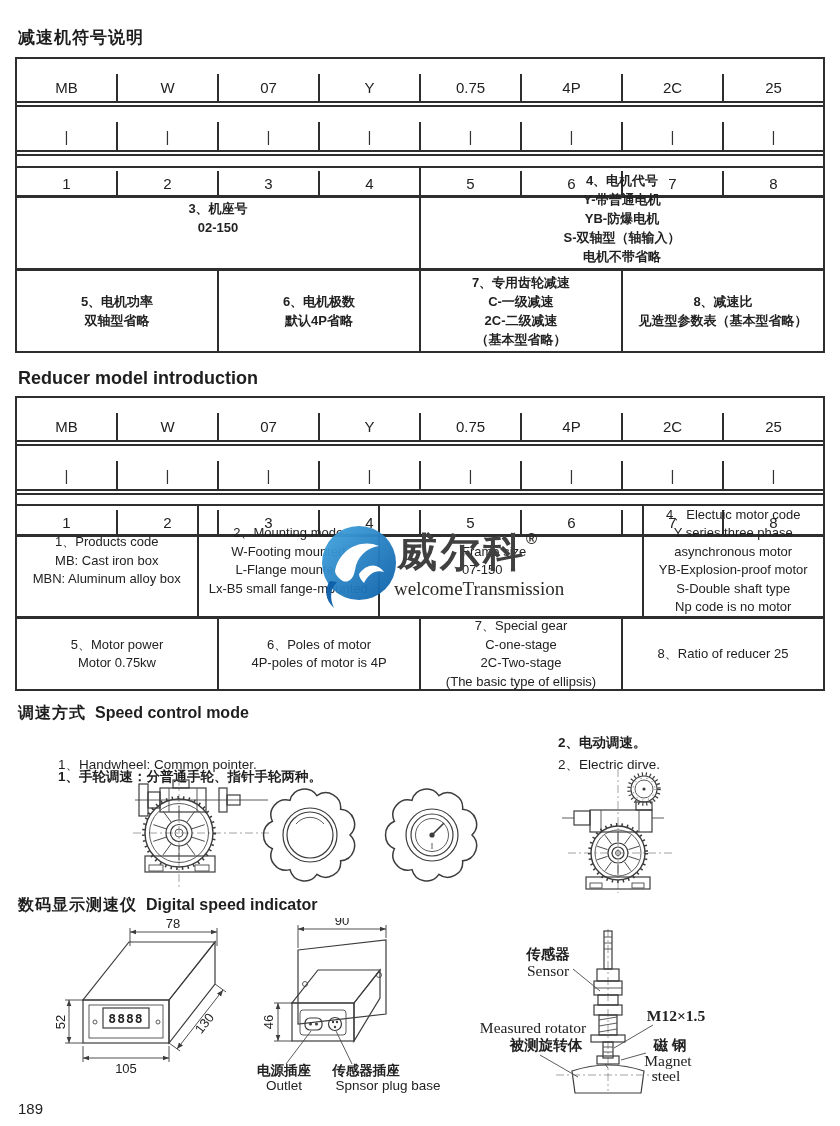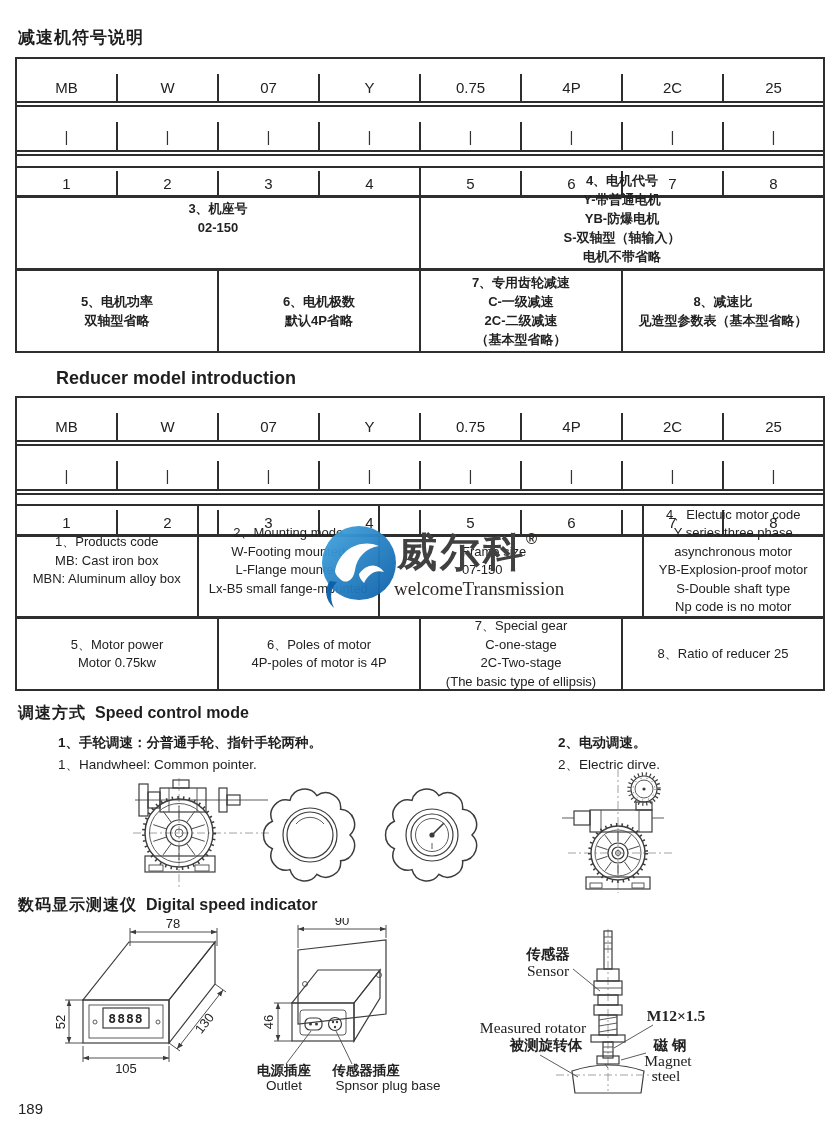--- a/index.html
+++ b/index.html
@@ -103,21 +103,21 @@
 默认4P省略</div>
       <div class="ex-cell">7、专用齿轮减速
 C-一级减速
 2C-二级减速
 （基本型省略）</div>
       <div class="ex-cell">8、减速比
 见造型参数表（基本型省略）</div>
     </div>
   </div>
 
-  <div class="abs h-en" style="left:18px;top:368px;margin-left:38px;">Reducer model introduction</div>
+  <div class="abs h-en" style="left:18px;top:368px;">Reducer model introduction</div>
 
   <div class="abs code-table" style="left:15px;top:396px;width:806px;">
     <div class="code-row row-codes">
       <div class="code-cell">MB</div>
       <div class="code-cell">W</div>
       <div class="code-cell">07</div>
       <div class="code-cell">Y</div>
       <div class="code-cell">0.75</div>
       <div class="code-cell">4P</div>
       <div class="code-cell">2C</div>
@@ -191,21 +191,21 @@
     </svg>
   </div>
   <div class="abs" style="left:397px;top:530px;z-index:6;white-space:nowrap;">
     <span class="wm-brand">威尔科</span><span class="wm-reg" style="vertical-align:22px;">®</span>
   </div>
   <div class="abs wm-sub" style="left:394px;top:578px;z-index:6;">welcomeTransmission</div>
 
   <div class="abs h-mix" style="left:18px;top:703px;">
     <span class="zh">调速方式</span><span class="en">Speed control mode</span>
   </div>
-  <div class="abs bullet-zh" style="left:58px;top:734px;text-align:center;">1、手轮调速：分普通手轮、指针手轮两种。</div>
+  <div class="abs bullet-zh" style="left:58px;top:768px;text-align:center;">1、手轮调速：分普通手轮、指针手轮两种。</div>
   <div class="abs bullet-en" style="left:58px;top:756px;">1、Handwheel: Common pointer.</div>
   <div class="abs bullet-zh" style="left:558px;top:734px;">2、电动调速。</div>
   <div class="abs bullet-en" style="left:558px;top:756px;">2、Electric dirve.</div>
 
   <div class="abs" style="left:133px;top:770px;">
     <svg width="140" height="125" viewBox="0 0 140 125">
       <line class="cl" x1="46" y1="8" x2="46" y2="120"></line>
       <line class="cl" x1="0" y1="63" x2="136" y2="63"></line>
       <line class="thin" x1="2" y1="30" x2="135" y2="30"></line>
       <rect class="ln" x="6" y="14" width="9" height="32"></rect>

